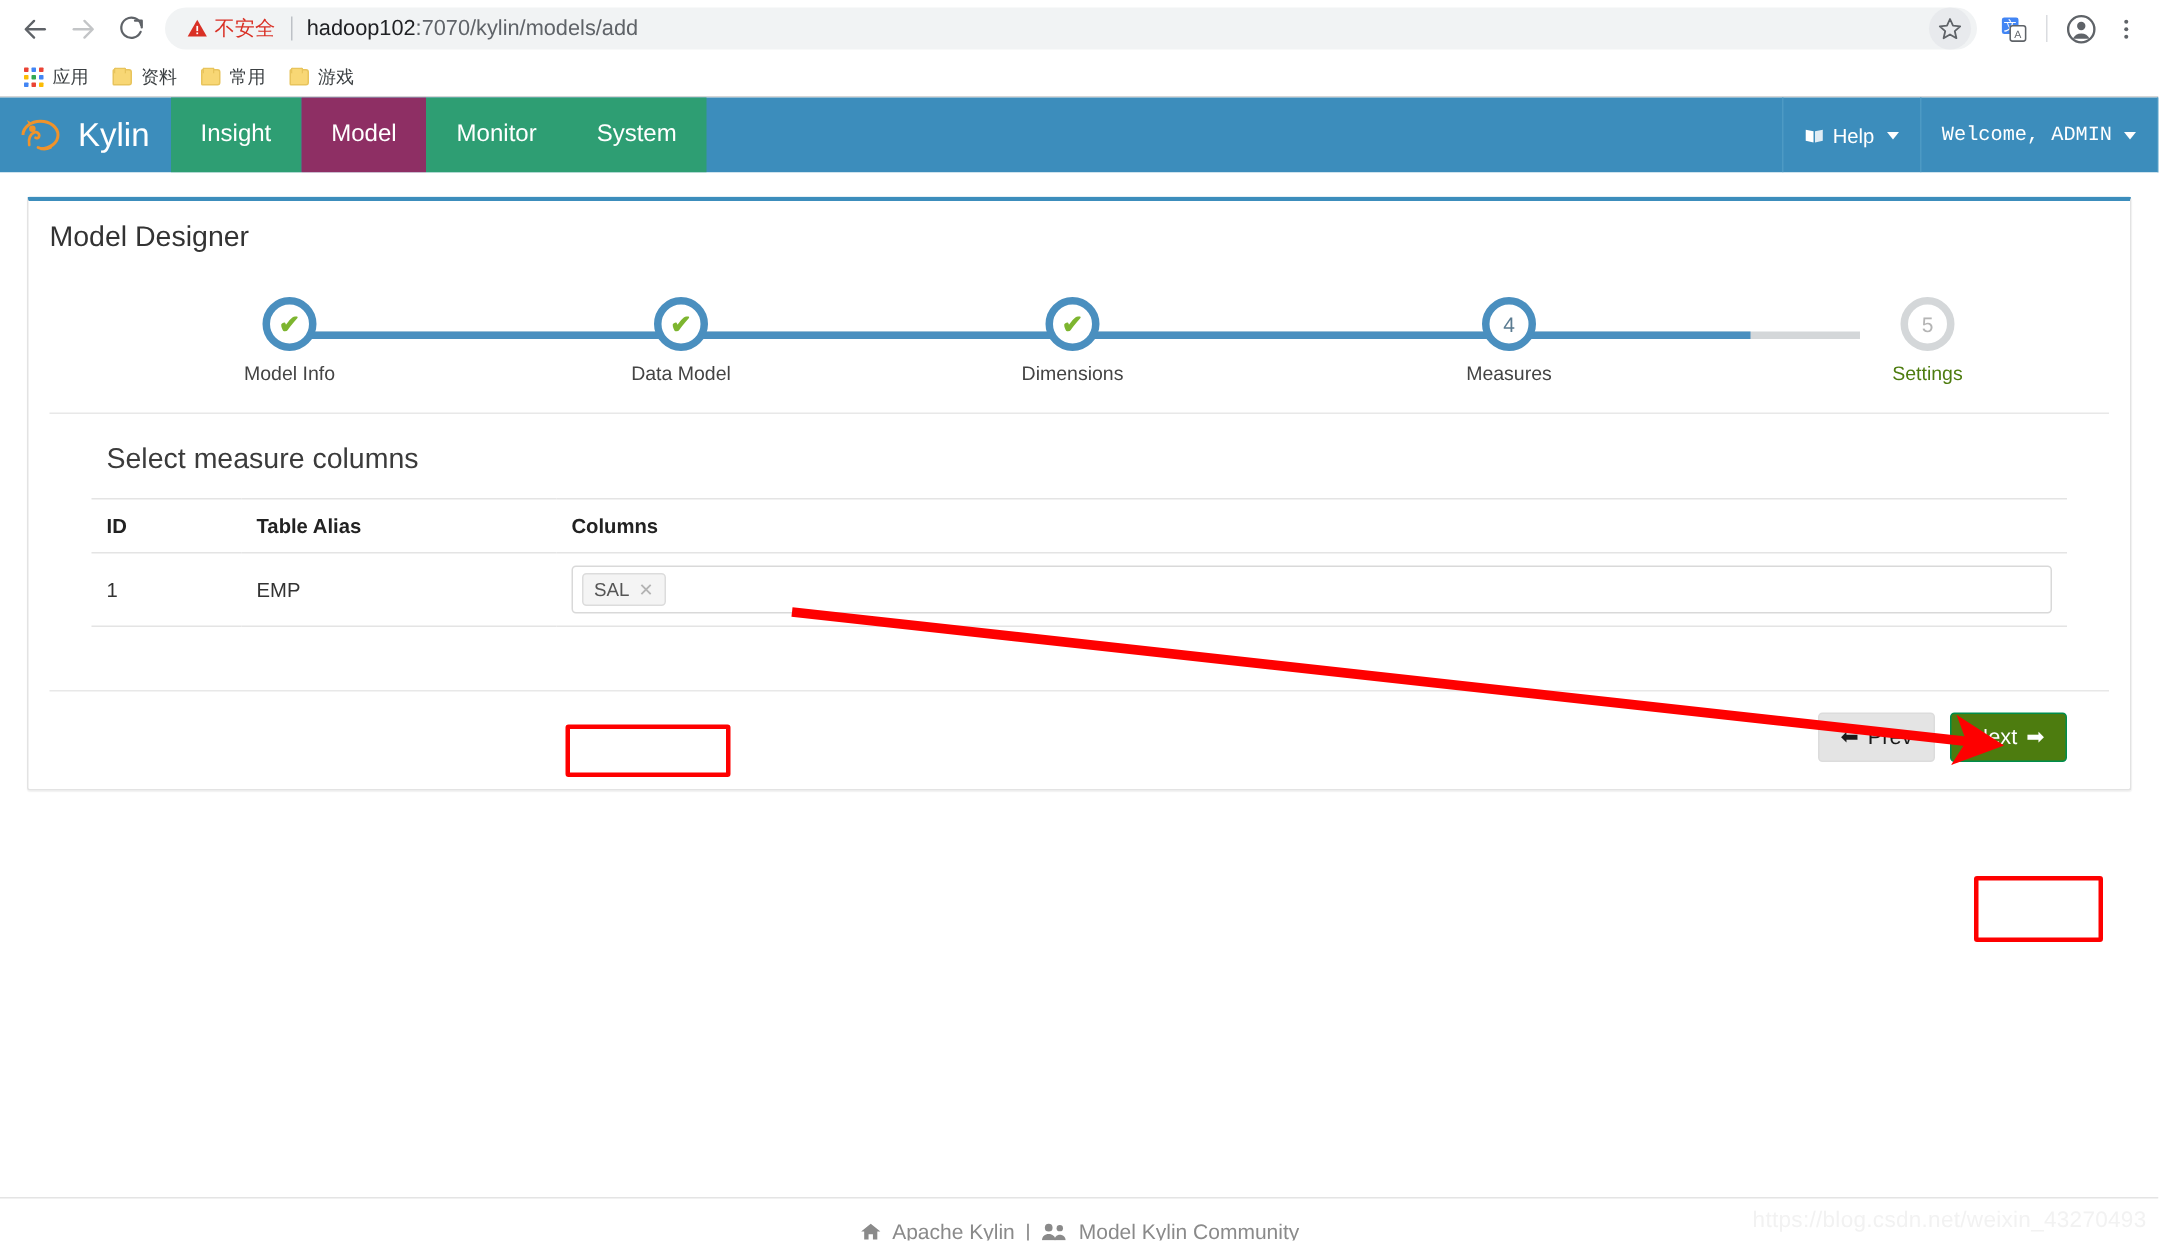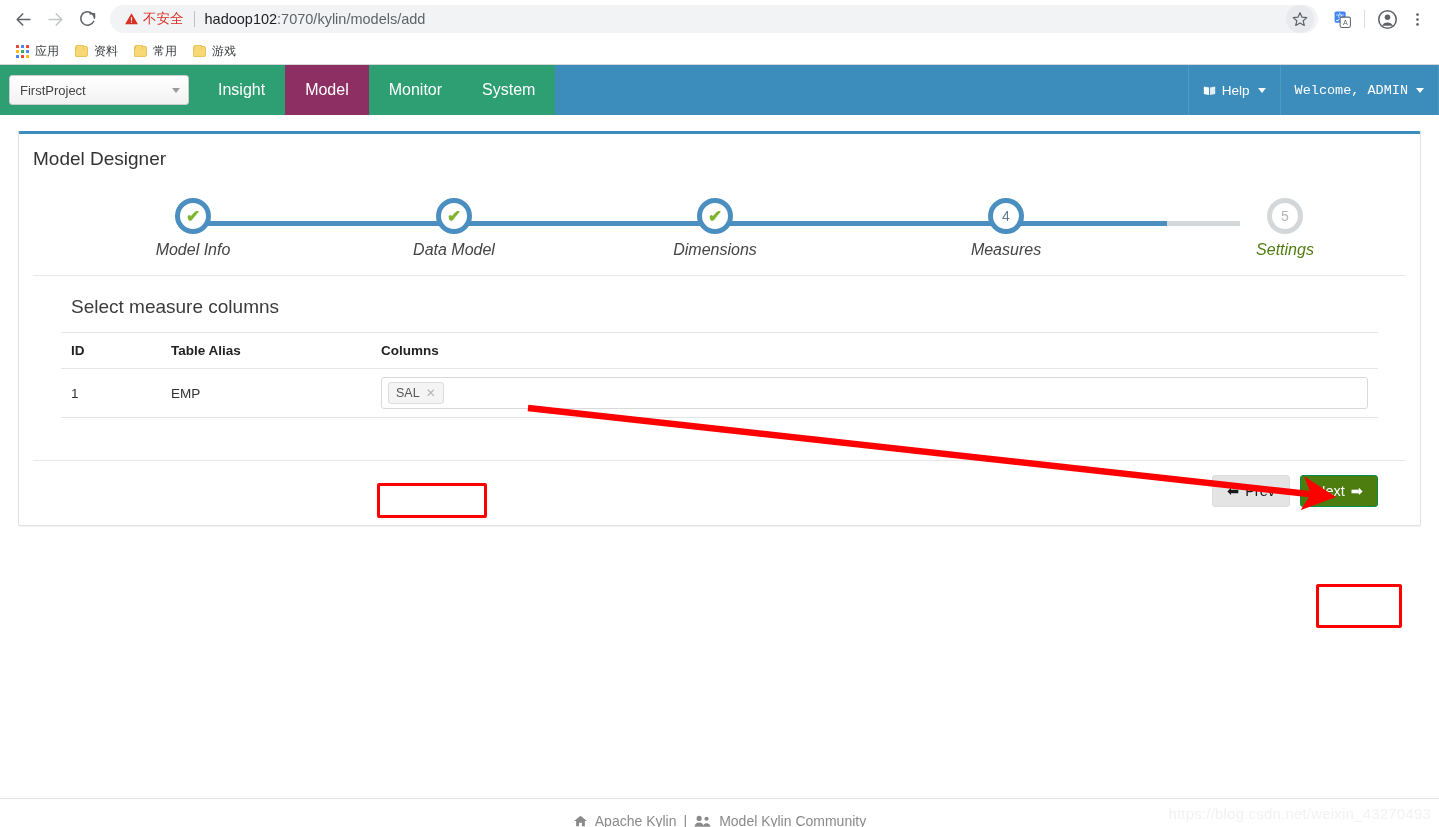--- a/index.html
+++ b/index.html
@@ -261,23 +261,22 @@
   .wiz-bub.done { }
   .wiz-bub.todo { border-color: #d4d7d9; color: #b5b5b5; }
   .chk {
     color: #7db52f;
     font-size: 17px;
     line-height: 1;
     font-weight: bold;
   }
   .wiz-lbl {
     margin-top: 7px;
-    font-size: 16px;
+    font-size: 13px;
     color: #444;
-    font-style: italic;
   }
   .wiz-lbl.todo { color: #4d7c0f; }
 
   
   .content { padding: 16px 42px 0 42px; }
   .sec-title {
     font-size: 19px;
     color: #3b3b3b;
     font-weight: 400;
     padding: 4px 0 14px 10px;
@@ -473,27 +472,32 @@
       <span>常用</span>
     </div>
     <div class="bm">
       <span class="folder-ico"></span>
       <span>游戏</span>
     </div>
   </div>
 </div>
 
 <div class="kylin-nav">
-
-  <div class="proj-wrap">
-    <div class="proj-select">
-      <span>FirstProject</span>
-      <span class="caret-down"></span>
-    </div>
+  <div class="brand">
+    <svg class="brand-logo" viewBox="0 0 40 36">
+      <path d="M6 18a14 11 0 1 1 28 0" fill="none" stroke="#f0932b" stroke-width="2.4"></path>
+      <path d="M34 18a14 11 0 0 1 -14 11" fill="none" stroke="#f0932b" stroke-width="2.4"></path>
+      <path d="M11 26c-1-5 1-9 4-10 2-.7 4 .4 4 2.4 0 2-2 2.6-3 1.8" fill="none" stroke="#f0932b" stroke-width="2.2" stroke-linecap="round"></path>
+      <circle cx="13.5" cy="13" r="2.6" fill="#f0932b"></circle>
+      <path d="M11 10 L9 6 L13.5 8.5 Z" fill="#f0932b"></path>
+      <path d="M18 28c3 1.5 7 1.5 10 0" fill="none" stroke="#f0932b" stroke-width="2.2" stroke-linecap="round"></path>
+    </svg>
+    <span>Kylin</span>
   </div>
+
 
   <div class="nav-tabs">
     <div class="nav-tab">
         <span>Insight</span>
       </div>
     <div class="nav-tab active">
         <span>Model</span>
       </div>
     <div class="nav-tab">
         <span>Monitor</span>

